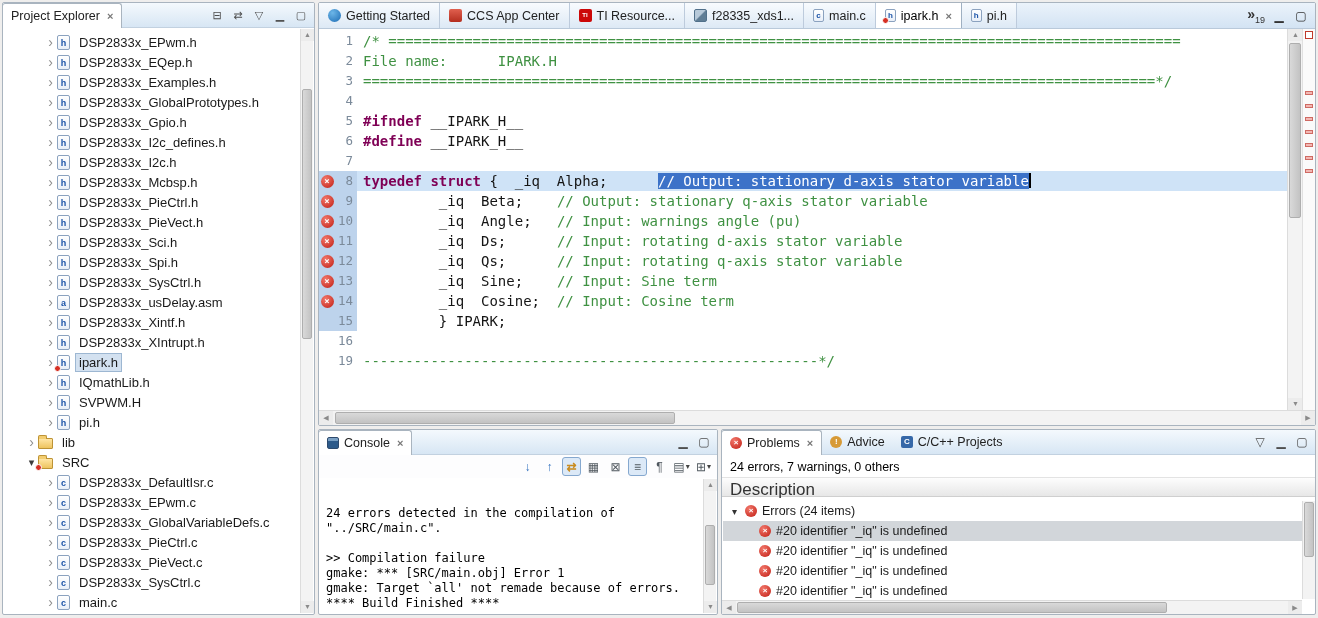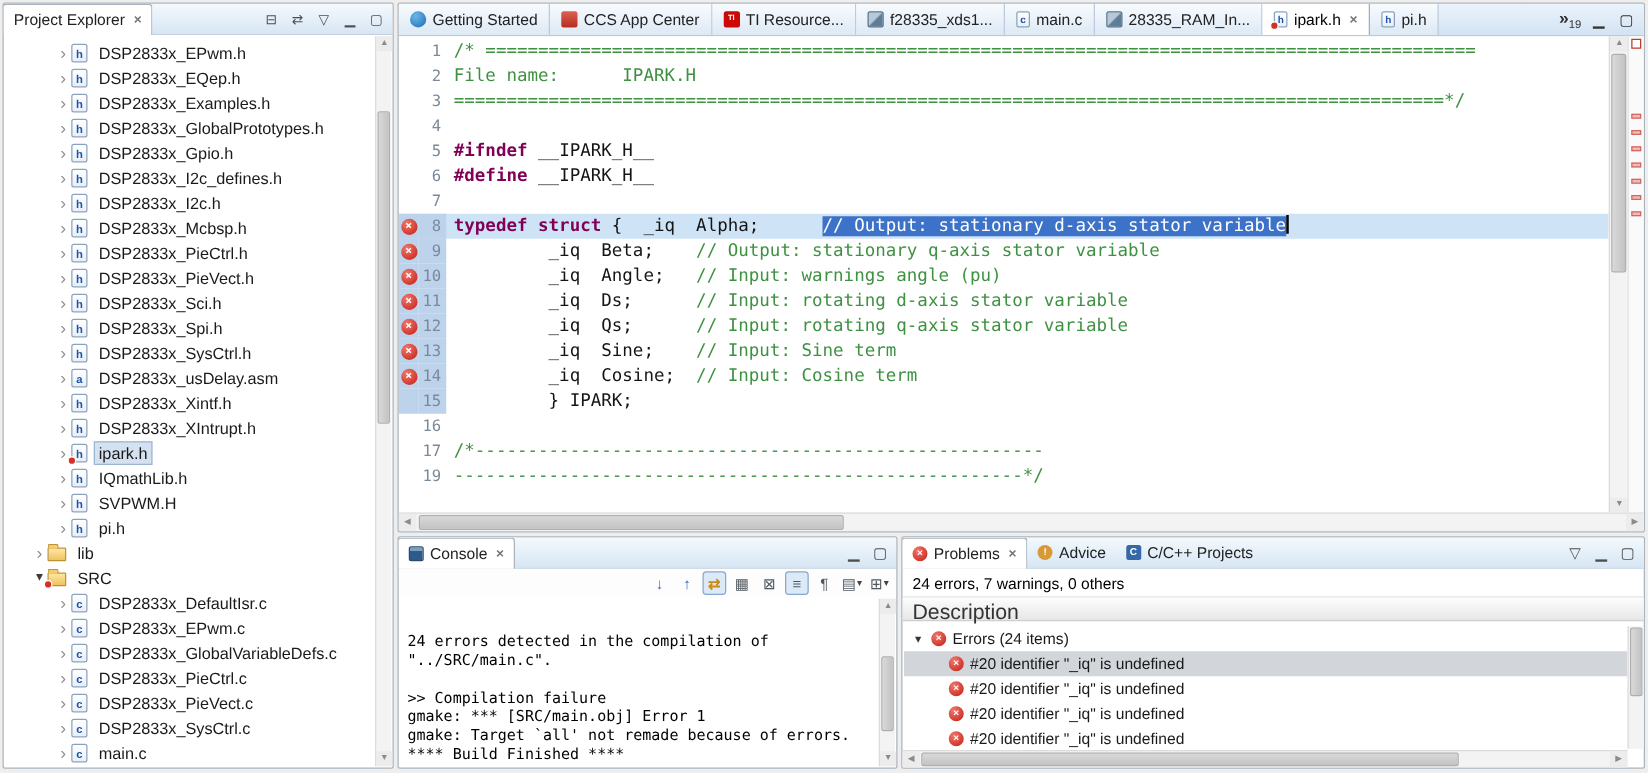--- a/index.html
+++ b/index.html
@@ -297,24 +297,20 @@
             <span>TI Resource...</span>
           </div>
           <div class="etab">
             <span class="tabicon ti-target-config"></span>
             <span>f28335_xds1...</span>
           </div>
           <div class="etab">
             <span class="tabicon ficon">c</span>
             <span>main.c</span>
           </div>
-          <div class="etab">
-            <span class="tabicon ti-target-config"></span>
-            <span>28335_RAM_In...</span>
-          </div>
           <div class="etab active">
             <span class="tabicon ficon">h<span class="err-dot"></span></span>
             <span>ipark.h</span>
             <span class="tab-close">×</span>
           </div>
           <div class="etab">
             <span class="tabicon ficon">h</span>
             <span>pi.h</span>
           </div>
         </div>
@@ -335,21 +331,20 @@
           <div class="crow"><span class="ann"></span><span class="lnum">7</span><span class="ctext"></span></div>
           <div class="crow hl chg"><span class="ann"><span class="err-marker">×</span></span><span class="lnum">8</span><span class="ctext"><span class="tok-k">typedef struct</span><span class="tok-p"> {  _iq  Alpha;      </span><span class="tok-sel">// Output: stationary d-axis stator variable</span><span class="caret"></span></span></div>
           <div class="crow chg"><span class="ann"><span class="err-marker">×</span></span><span class="lnum">9</span><span class="ctext"><span class="tok-p">         _iq  Beta;    </span><span class="tok-c">// Output: stationary q-axis stator variable</span></span></div>
           <div class="crow chg"><span class="ann"><span class="err-marker">×</span></span><span class="lnum">10</span><span class="ctext"><span class="tok-p">         _iq  Angle;   </span><span class="tok-c">// Input: warnings angle (pu)</span></span></div>
           <div class="crow chg"><span class="ann"><span class="err-marker">×</span></span><span class="lnum">11</span><span class="ctext"><span class="tok-p">         _iq  Ds;      </span><span class="tok-c">// Input: rotating d-axis stator variable</span></span></div>
           <div class="crow chg"><span class="ann"><span class="err-marker">×</span></span><span class="lnum">12</span><span class="ctext"><span class="tok-p">         _iq  Qs;      </span><span class="tok-c">// Input: rotating q-axis stator variable</span></span></div>
           <div class="crow chg"><span class="ann"><span class="err-marker">×</span></span><span class="lnum">13</span><span class="ctext"><span class="tok-p">         _iq  Sine;    </span><span class="tok-c">// Input: Sine term</span></span></div>
           <div class="crow chg"><span class="ann"><span class="err-marker">×</span></span><span class="lnum">14</span><span class="ctext"><span class="tok-p">         _iq  Cosine;  </span><span class="tok-c">// Input: Cosine term</span></span></div>
           <div class="crow chg"><span class="ann"></span><span class="lnum">15</span><span class="ctext"><span class="tok-p">         } IPARK;</span></span></div>
           <div class="crow"><span class="ann"></span><span class="lnum">16</span><span class="ctext"></span></div>
-          <div class="crow"><span class="ann"></span><span class="lnum">17</span><span class="ctext"><span class="tok-c">/*------------------------------------------------------</span></span></div>
           <div class="crow"><span class="ann"></span><span class="lnum">19</span><span class="ctext"><span class="tok-c">------------------------------------------------------*/</span></span></div>
         </div>
       <div class="editor-vscroll">
         <span class="sb-btn" style="top:0;">▲</span>
         <span class="sb-thumb" style="top:14px; height:175px; left:1px; right:1px;"></span>
         <span class="sb-btn" style="bottom:0;">▼</span>
       </div>
       <div class="overview-ruler">
         <span class="ov-head"></span>
       <span class="ov-mark" style="top: 62px;"></span>

